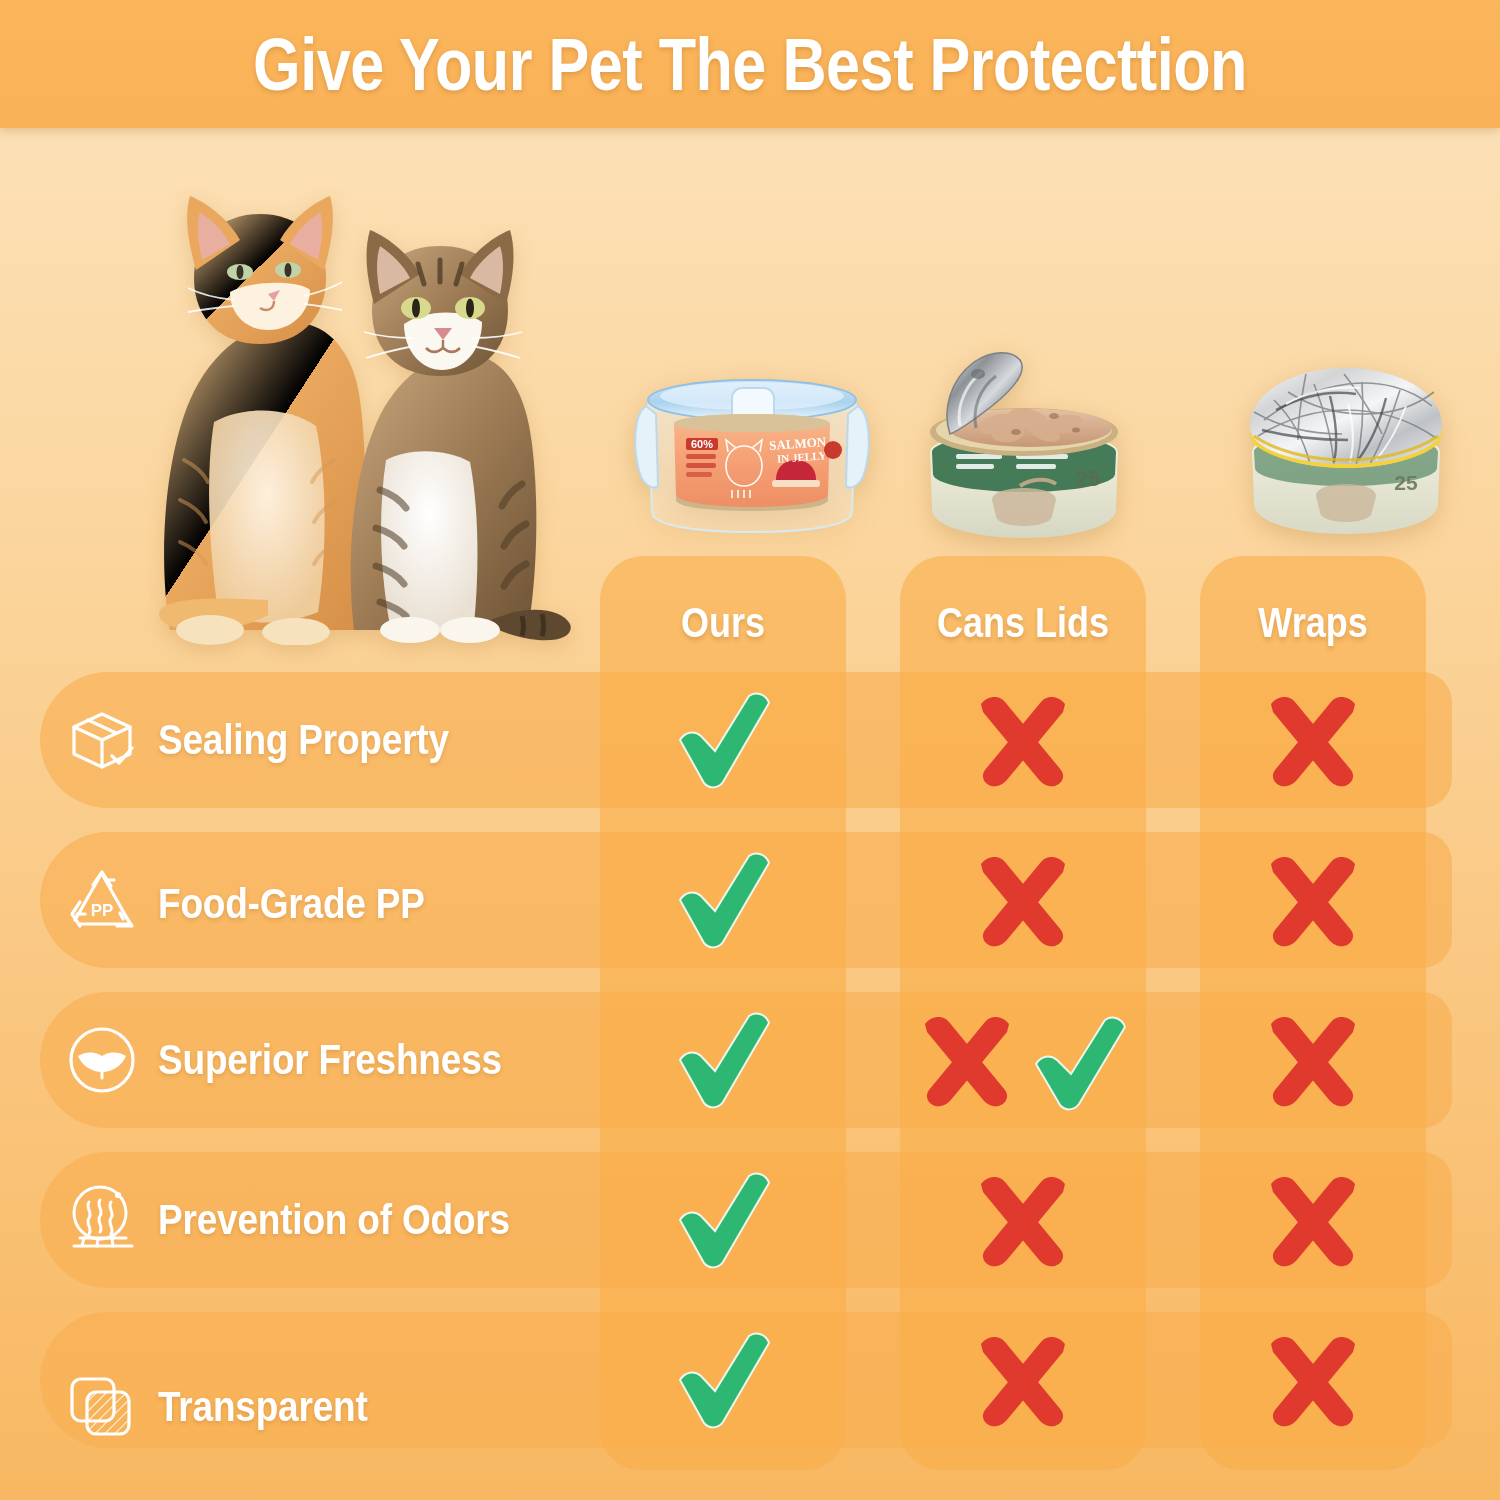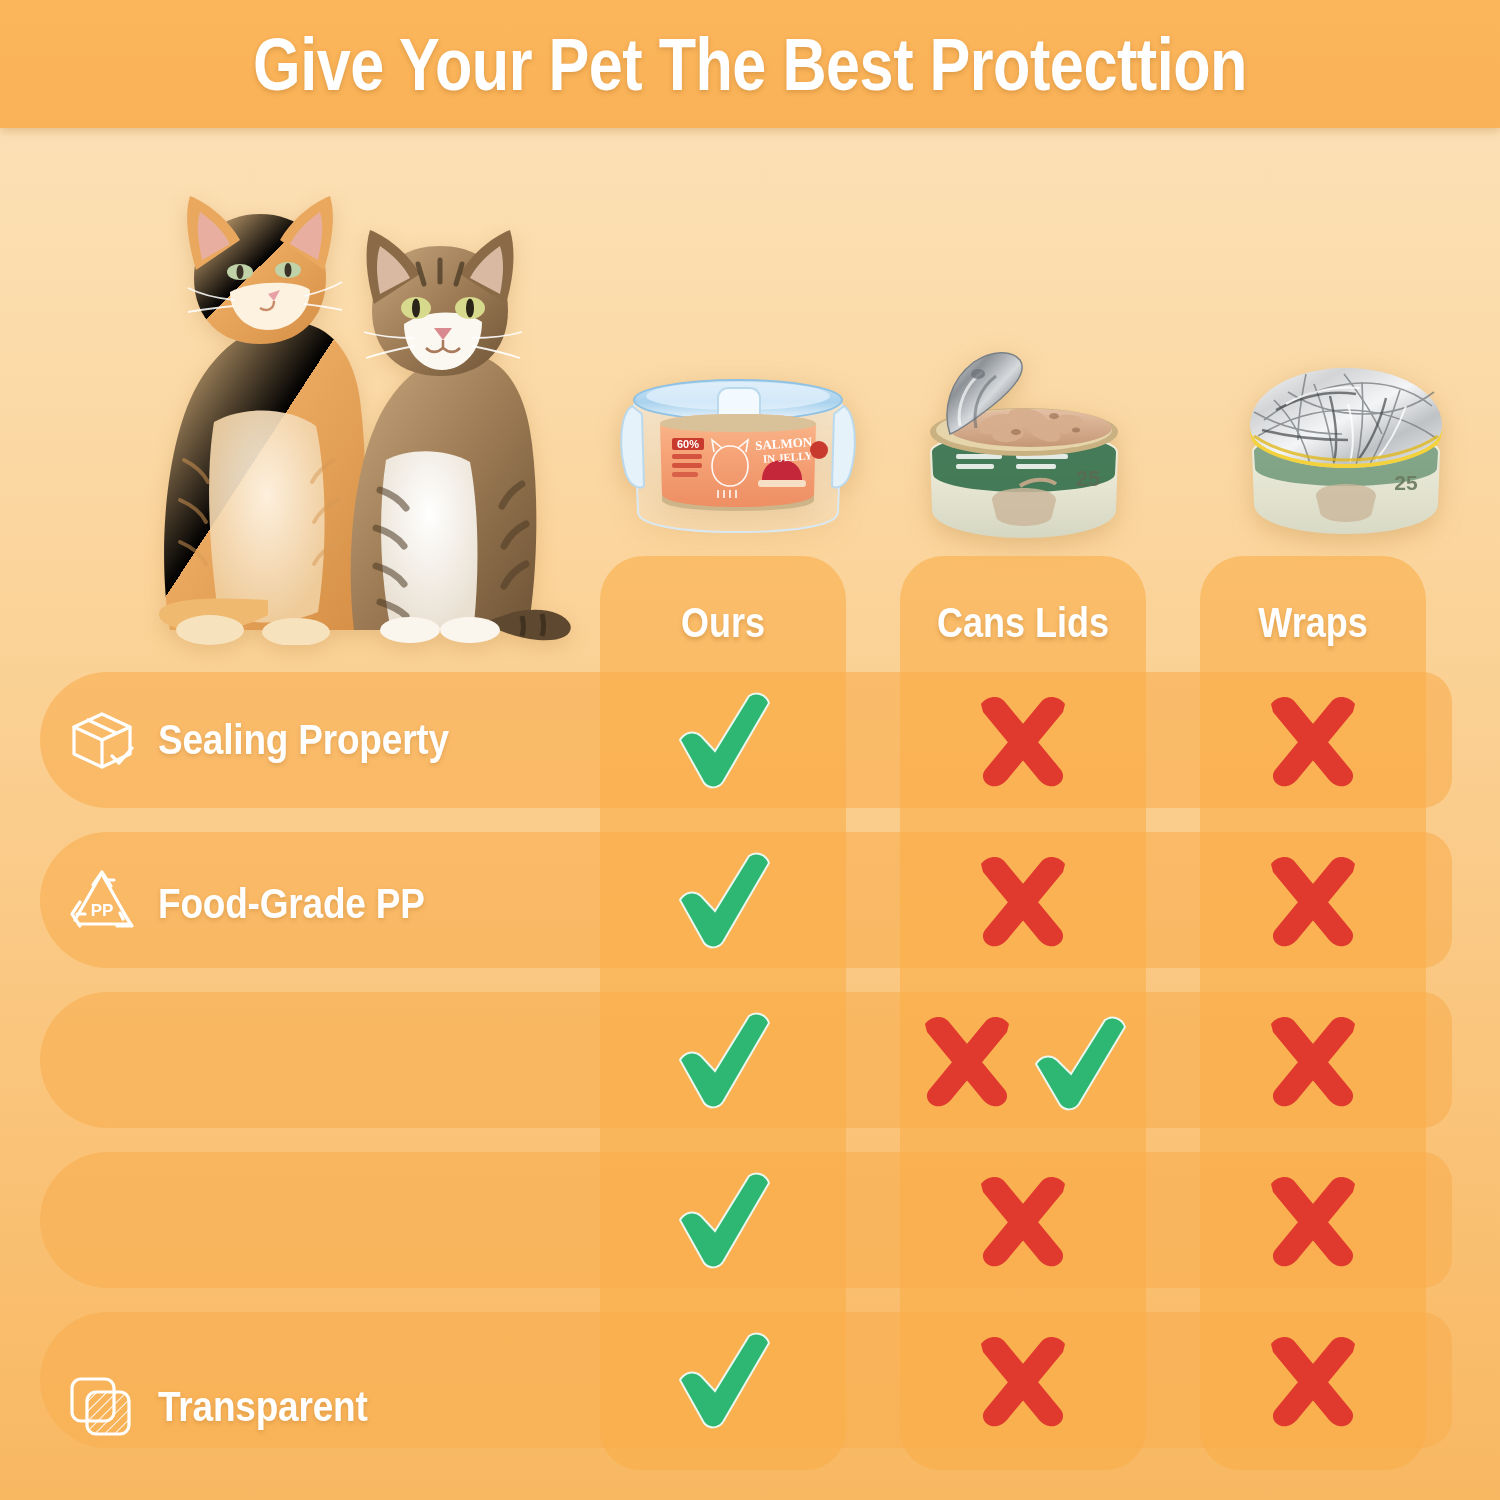--- a/index.html
+++ b/index.html
@@ -35,21 +35,21 @@
   .cats{
     position:absolute;left:118px;top:160px;width:460px;height:485px;
   }
   .cats svg{display:block;width:100%;height:100%;
     filter:drop-shadow(0 6px 10px rgba(170,110,40,0.22));}
 
   
   .product{position:absolute;}
   .product svg{display:block;width:100%;height:100%;
     filter:drop-shadow(0 7px 12px rgba(160,105,35,0.26));}
-  .prod-ours{left:612px;top:362px;width:252px;height:196px;}
+  .prod-ours{left:626px;top:362px;width:252px;height:196px;}
   .prod-cans{left:916px;top:340px;width:216px;height:212px;}
   .prod-wraps{left:1240px;top:344px;width:212px;height:200px;}
 
   
   .row-band{
     position:absolute;left:40px;width:1412px;height:136px;
     background:rgba(249,175,80,0.62);
     border-radius:68px 30px 30px 68px;
   }
 
@@ -467,21 +467,47 @@
         <path d="M15 50 L23 50"></path>
         <path d="M40 10 L66 56"></path>
         <path d="M66 60 L17 60"></path>
         <path d="M13 56 L38 12"></path>
         <text x="40" y="52" font-family="Liberation Sans, sans-serif" font-size="17" font-weight="700" fill="#FFFFFF" stroke="none" text-anchor="middle">PP</text>
       </svg>
     </div>
     <div class="feat-label">Food-Grade PP</div>
   </div>
 
-
+  <div class="feat" style="top:992px">
+    <div class="feat-icon">
+      <svg viewBox="0 0 80 80" xmlns="http://www.w3.org/2000/svg">
+        <circle cx="40" cy="40" r="31" fill="none" stroke="#FFFFFF" stroke-width="3.2"></circle>
+        <path d="M40 52 C30 52 20 46 16 36 C26 30 38 32 44 40 C46 44 44 50 40 52 Z" fill="#FFFFFF"></path>
+        <path d="M40 52 C50 52 60 46 64 36 C54 30 42 32 36 40 C34 44 36 50 40 52 Z" fill="#FFFFFF"></path>
+        <path d="M40 52 L40 58" stroke="#FFFFFF" stroke-width="3" stroke-linecap="round"></path>
+      </svg>
+    </div>
+    <div class="feat-label">Superior Freshness</div>
+  </div>
+
+  <div class="feat" style="top:1152px">
+    <div class="feat-icon">
+      <svg viewBox="0 0 80 80" xmlns="http://www.w3.org/2000/svg" fill="none" stroke="#FFFFFF" stroke-width="3" stroke-linecap="round">
+        <circle cx="38" cy="33" r="26"></circle>
+        <path d="M27 22 C23 28 31 32 27 38 C23 44 31 48 27 54"></path>
+        <path d="M38 20 C34 26 42 30 38 36 C34 42 42 46 38 52"></path>
+        <path d="M49 22 C45 28 53 32 49 38 C45 44 53 48 49 54"></path>
+        <path d="M18 58 L64 58"></path>
+        <path d="M12 66 L70 66"></path>
+        <path d="M22 58 L20 66 M36 58 L35 66 M50 58 L51 66"></path>
+        <circle cx="56" cy="15" r="1.6" fill="#FFFFFF"></circle>
+      </svg>
+    </div>
+    <div class="feat-label">Prevention of Odors</div>
+  </div>
 
   <div class="feat" style="top:1339px">
     <div class="feat-icon">
       <svg viewBox="0 0 80 80" xmlns="http://www.w3.org/2000/svg">
         <defs>
           <pattern id="hatch" width="7" height="7" patternUnits="userSpaceOnUse" patternTransform="rotate(45)">
             <line x1="0" y1="0" x2="0" y2="7" stroke="#FFFFFF" stroke-width="1.8"></line>
           </pattern>
         </defs>
         <rect x="10" y="12" width="42" height="42" rx="9" fill="none" stroke="#FFFFFF" stroke-width="3.2"></rect>

